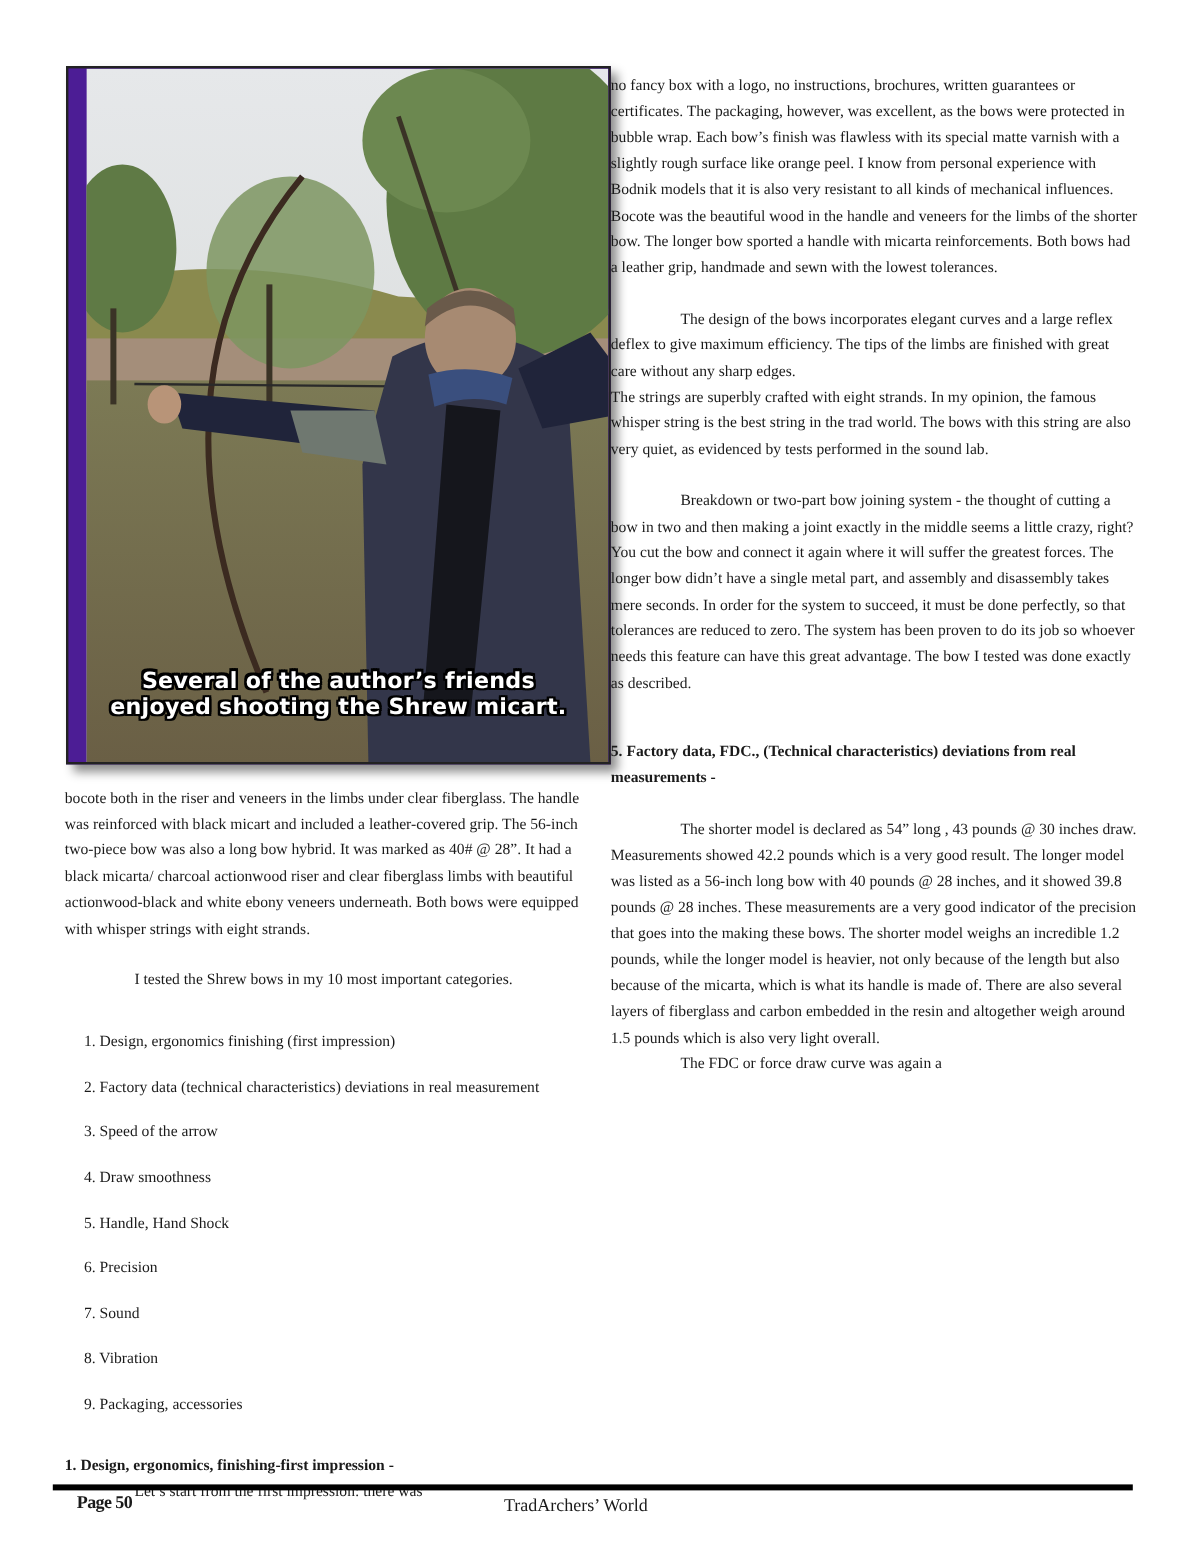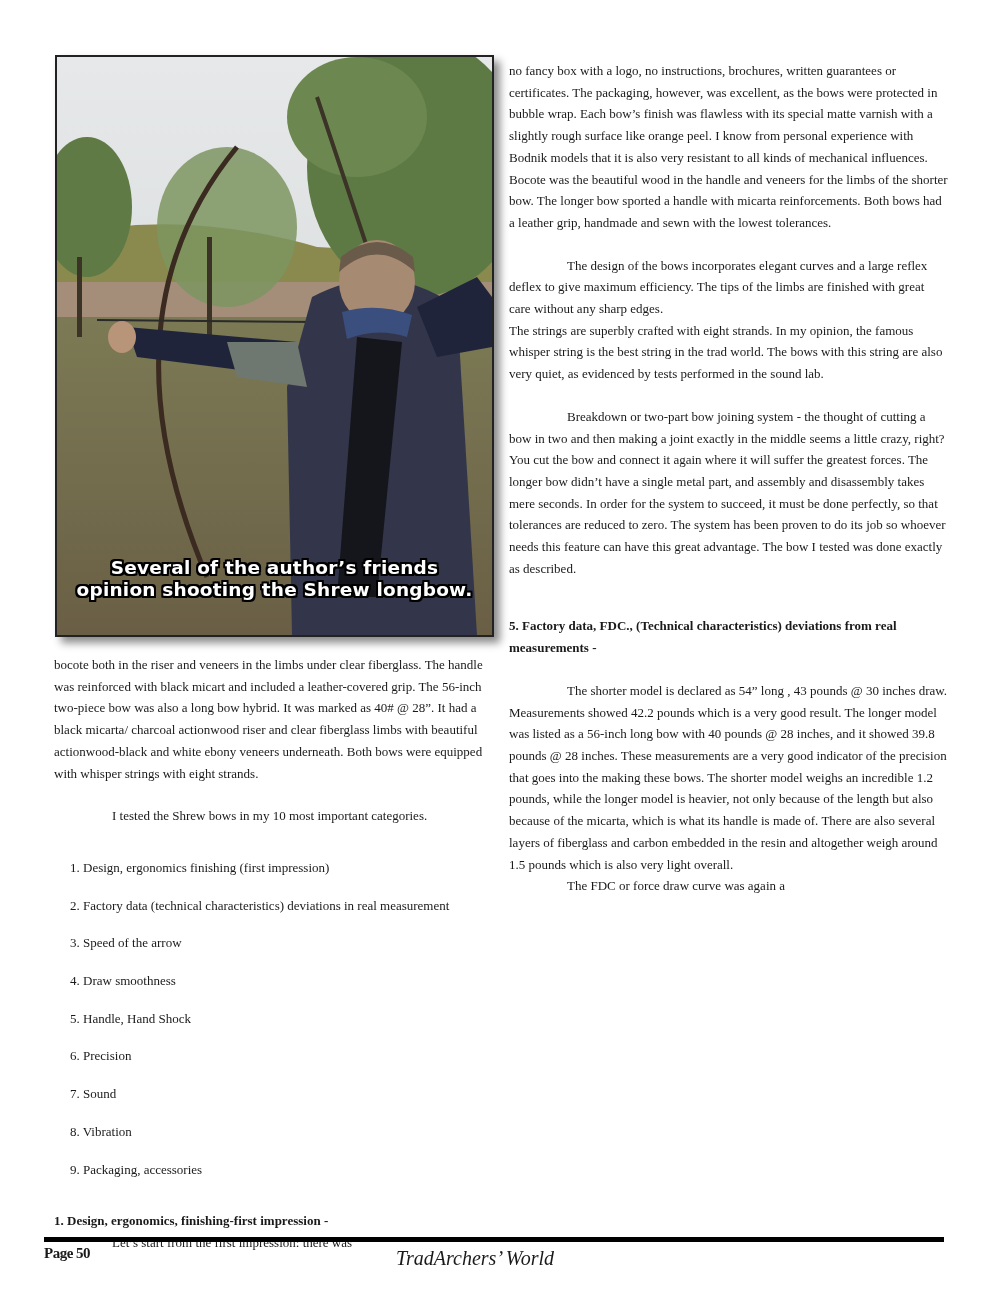--- a/index.html
+++ b/index.html
@@ -2,44 +2,44 @@
 <html><head>
   <meta charset="utf-8">
   <style>
     html, body { margin: 0; padding: 0; background: #ffffff; }
     body { width: 1000px; height: 1299px; position: relative; overflow: hidden;
            font-family: "Liberation Serif", "DejaVu Serif", serif; color: #1a1a1a; }
     .page { position: absolute; inset: 0; }
 
     
     .photo-frame { position: absolute; left: 55px; top: 55px; width: 435px; height: 578px;
-                   border: 2px solid #222; box-shadow: 6px 6px 8px rgba(0,0,0,0.45); overflow: hidden; background: #ec4899; }
+                   border: 2px solid #222; box-shadow: 6px 6px 8px rgba(0,0,0,0.45); overflow: hidden; background: #4c1d95; padding-left: 15px; }
     .photo-frame svg { display: block; width: 100%; height: 100%; }
     .caption { position: absolute; left: 0; right: 0; bottom: 34px; text-align: center;
                font-family: "DejaVu Sans", sans-serif; font-weight: bold; font-size: 18.5px; line-height: 22px;
                color: #ffffff; letter-spacing: 0.2px;
                text-shadow: -2px -2px 0 #000, 2px -2px 0 #000, -2px 2px 0 #000, 2px 2px 0 #000,
                             0 2px 0 #000, 0 -2px 0 #000, 2px 0 0 #000, -2px 0 0 #000; }
     .caption div { white-space: nowrap; }
 
     .col { position: absolute; font-size: 13px; line-height: 21.7px; }
     .col p { margin: 0; }
     .left-col { left: 54px; top: 654px; width: 440px; }
     .right-col { left: 509px; top: 60px; width: 440px; }
     .indent { text-indent: 58px; }
     .gap { height: 21px; }
     .gap-sm { height: 14px; }
     .heading { font-weight: bold; }
     .list { margin: 0; padding: 0; list-style: none; }
     .list li { margin: 16px; }
 
     .footer-rule { position: absolute; left: 44px; top: 1237px; width: 900px; height: 5px; background: #000; }
-    .page-num { position: absolute; left: 44px; top: 1245px; font-weight: bold; font-size: 15px;
+    .page-num { position: absolute; left: 64px; top: 1245px; font-weight: bold; font-size: 15px;
                 font-family: "Liberation Serif", serif; letter-spacing: -0.5px; }
-    .pub-name { position: absolute; left: 396px; top: 1247px; font-size: 20px; font-style: italic; }
+    .pub-name { position: absolute; left: 420px; top: 1247px; font-size: 15px; }
   </style>
 </head>
 <body>
 
 <div class="page">
 
   <div class="photo-frame">
     <svg viewBox="0 0 435 578" preserveAspectRatio="none">
       <defs>
         <linearGradient id="sky" x1="0" y1="0" x2="0" y2="1">
@@ -80,21 +80,21 @@
       <path d="M170 285 L 240 285 L 250 330 L 180 320 Z" fill="#6f7870"></path>
 
       <ellipse cx="65" cy="280" rx="14" ry="16" fill="#b89478"></ellipse>
 
       <path d="M300 280 L 345 285 L 320 540 L 280 540 Z" fill="#15161c"></path>
 
       <path d="M285 255 Q 320 245 355 258 L 350 280 Q 320 270 290 282 Z" fill="#3a4f7e"></path>
     </svg>
     <div class="caption">
       <div>Several of the author’s friends</div>
-      <div>opinion shooting the Shrew longbow.</div>
+      <div>enjoyed shooting the Shrew micart.</div>
     </div>
   </div>
 
   <div class="col left-col">
     <p>bocote both in the riser and veneers in the limbs under clear fiberglass. The handle was reinforced with black micart and included a leather-covered grip. The 56-inch two-piece bow was also a long bow hybrid.  It was marked as 40# @ 28”.  It had a black micarta/ charcoal actionwood riser and clear fiberglass limbs with beautiful actionwood-black and white ebony veneers underneath. Both bows were equipped with whisper strings with eight strands.</p>
     <div class="gap"></div>
     <p class="indent">I tested the Shrew bows in my 10 most important categories.</p>
     <div class="gap-sm"></div>
     <ul class="list">
       <li>1.  Design, ergonomics finishing (first impression)</li>

